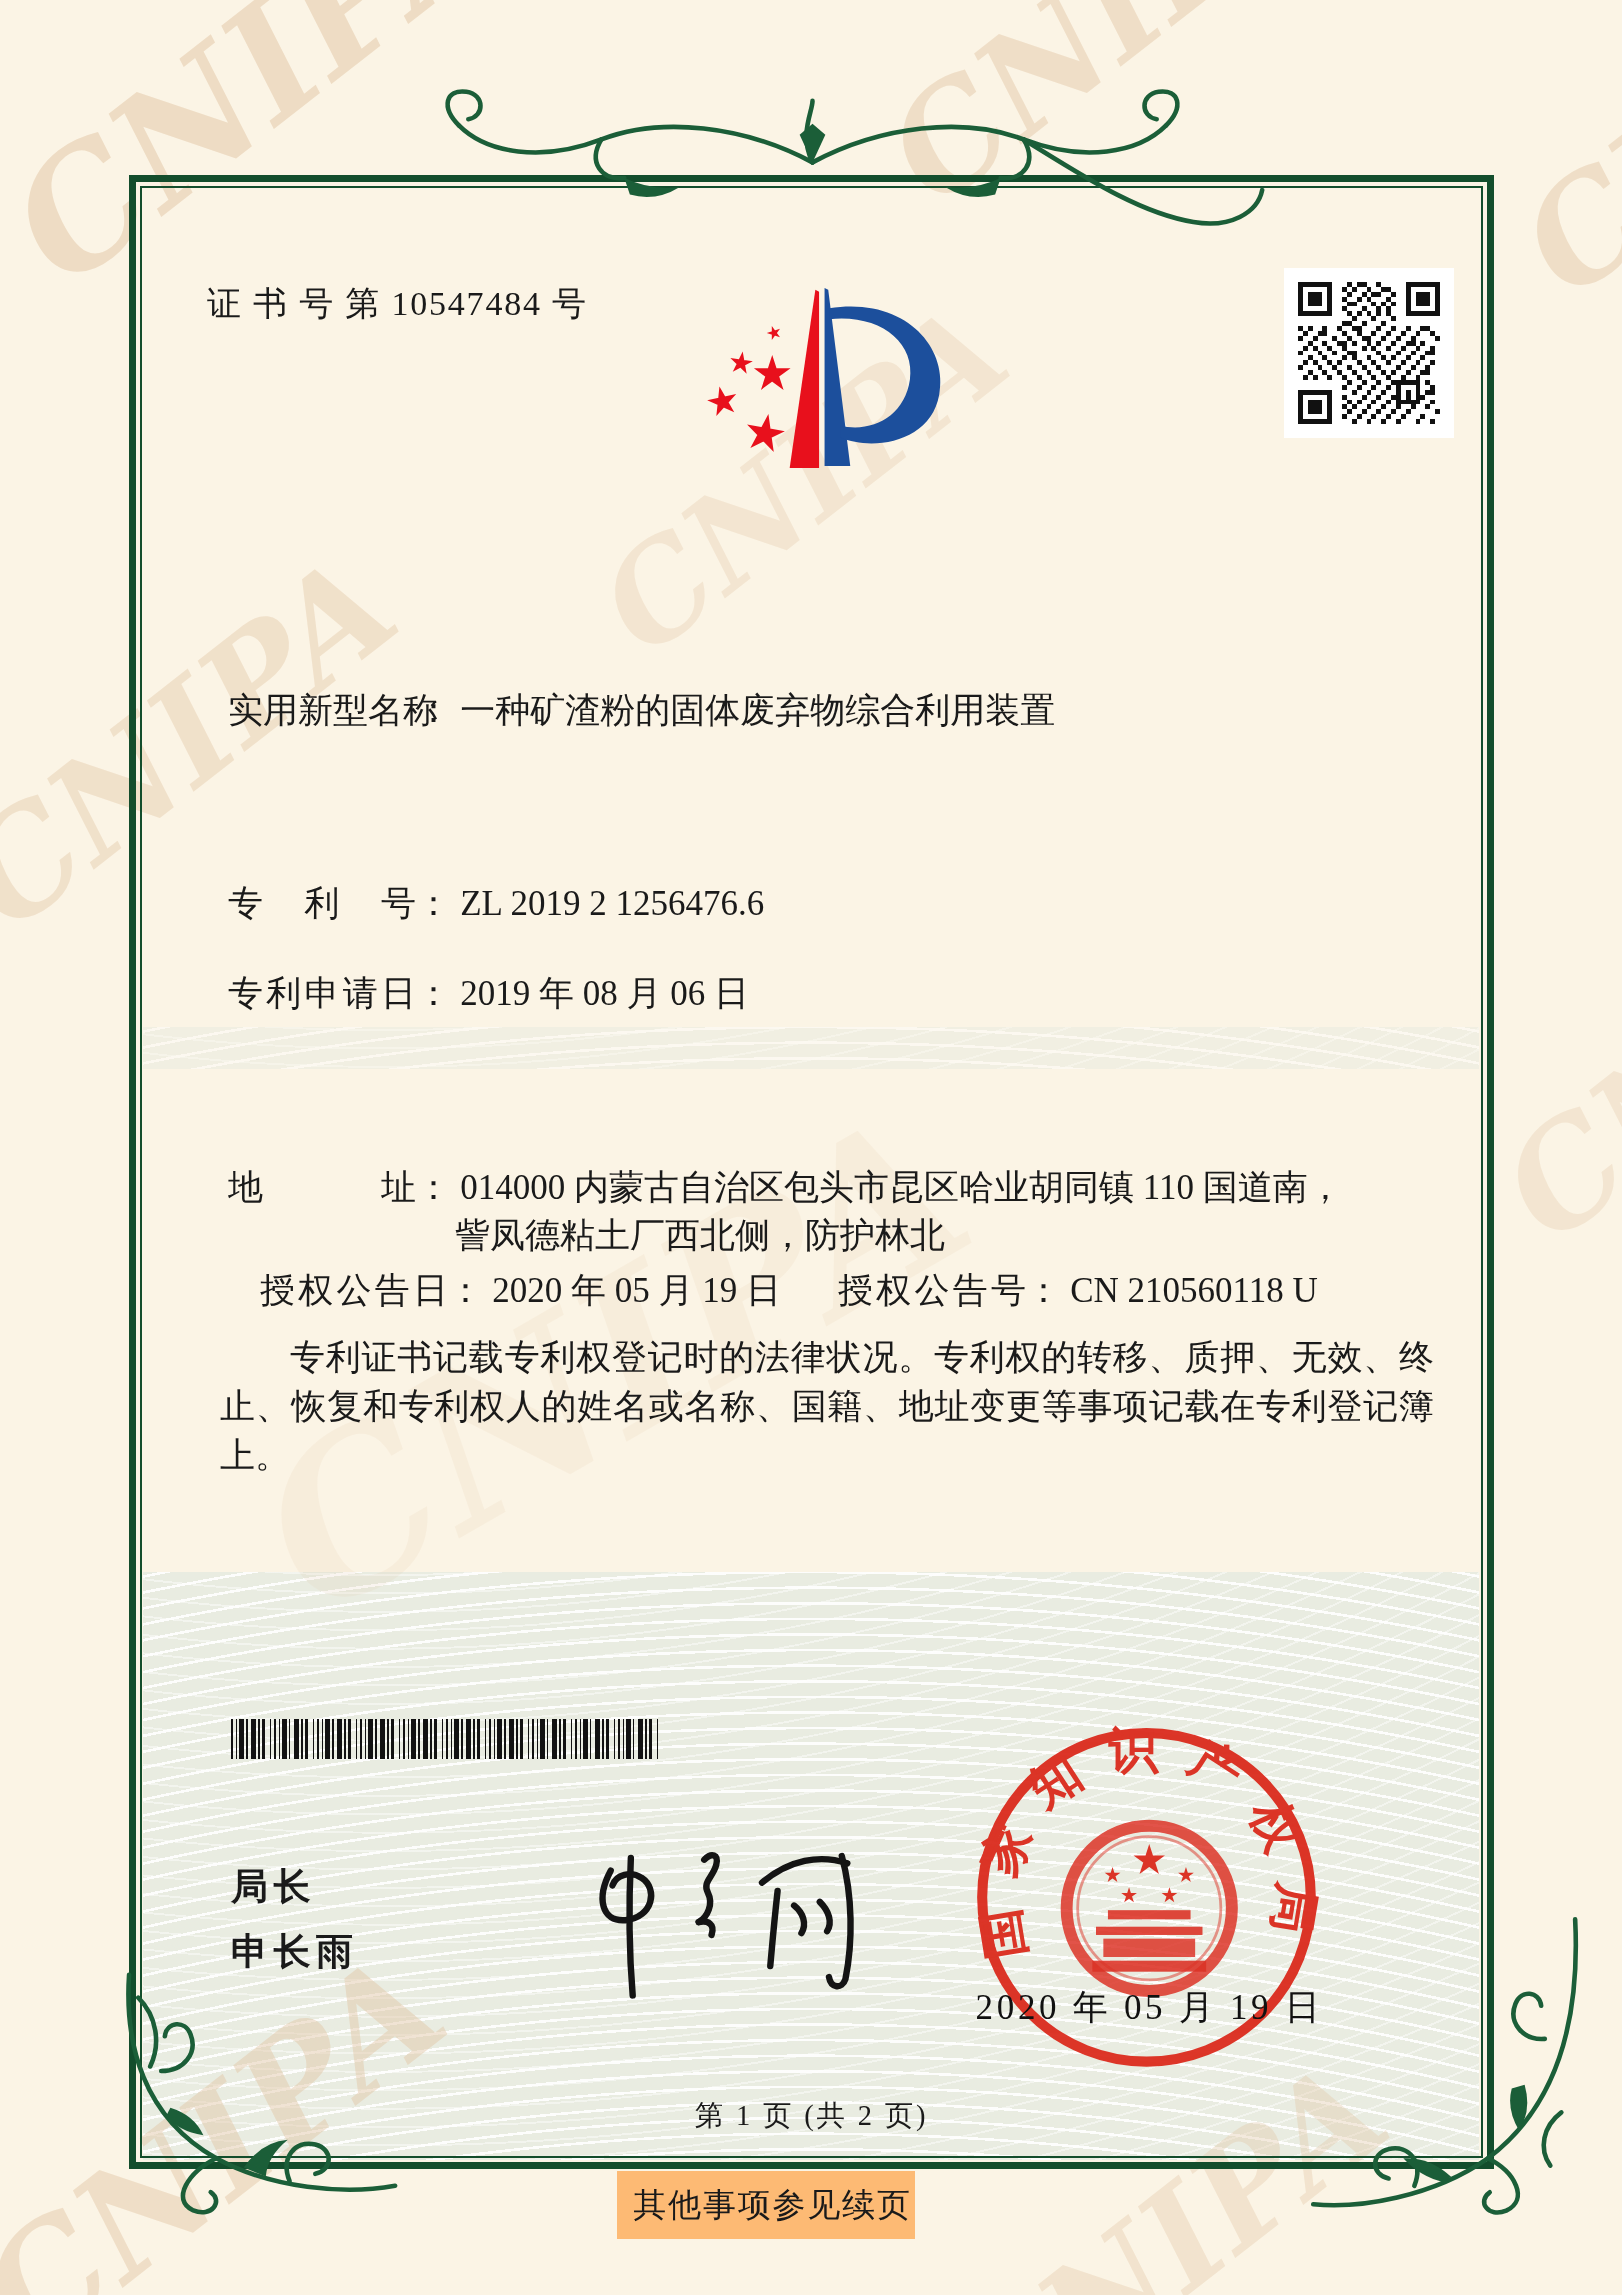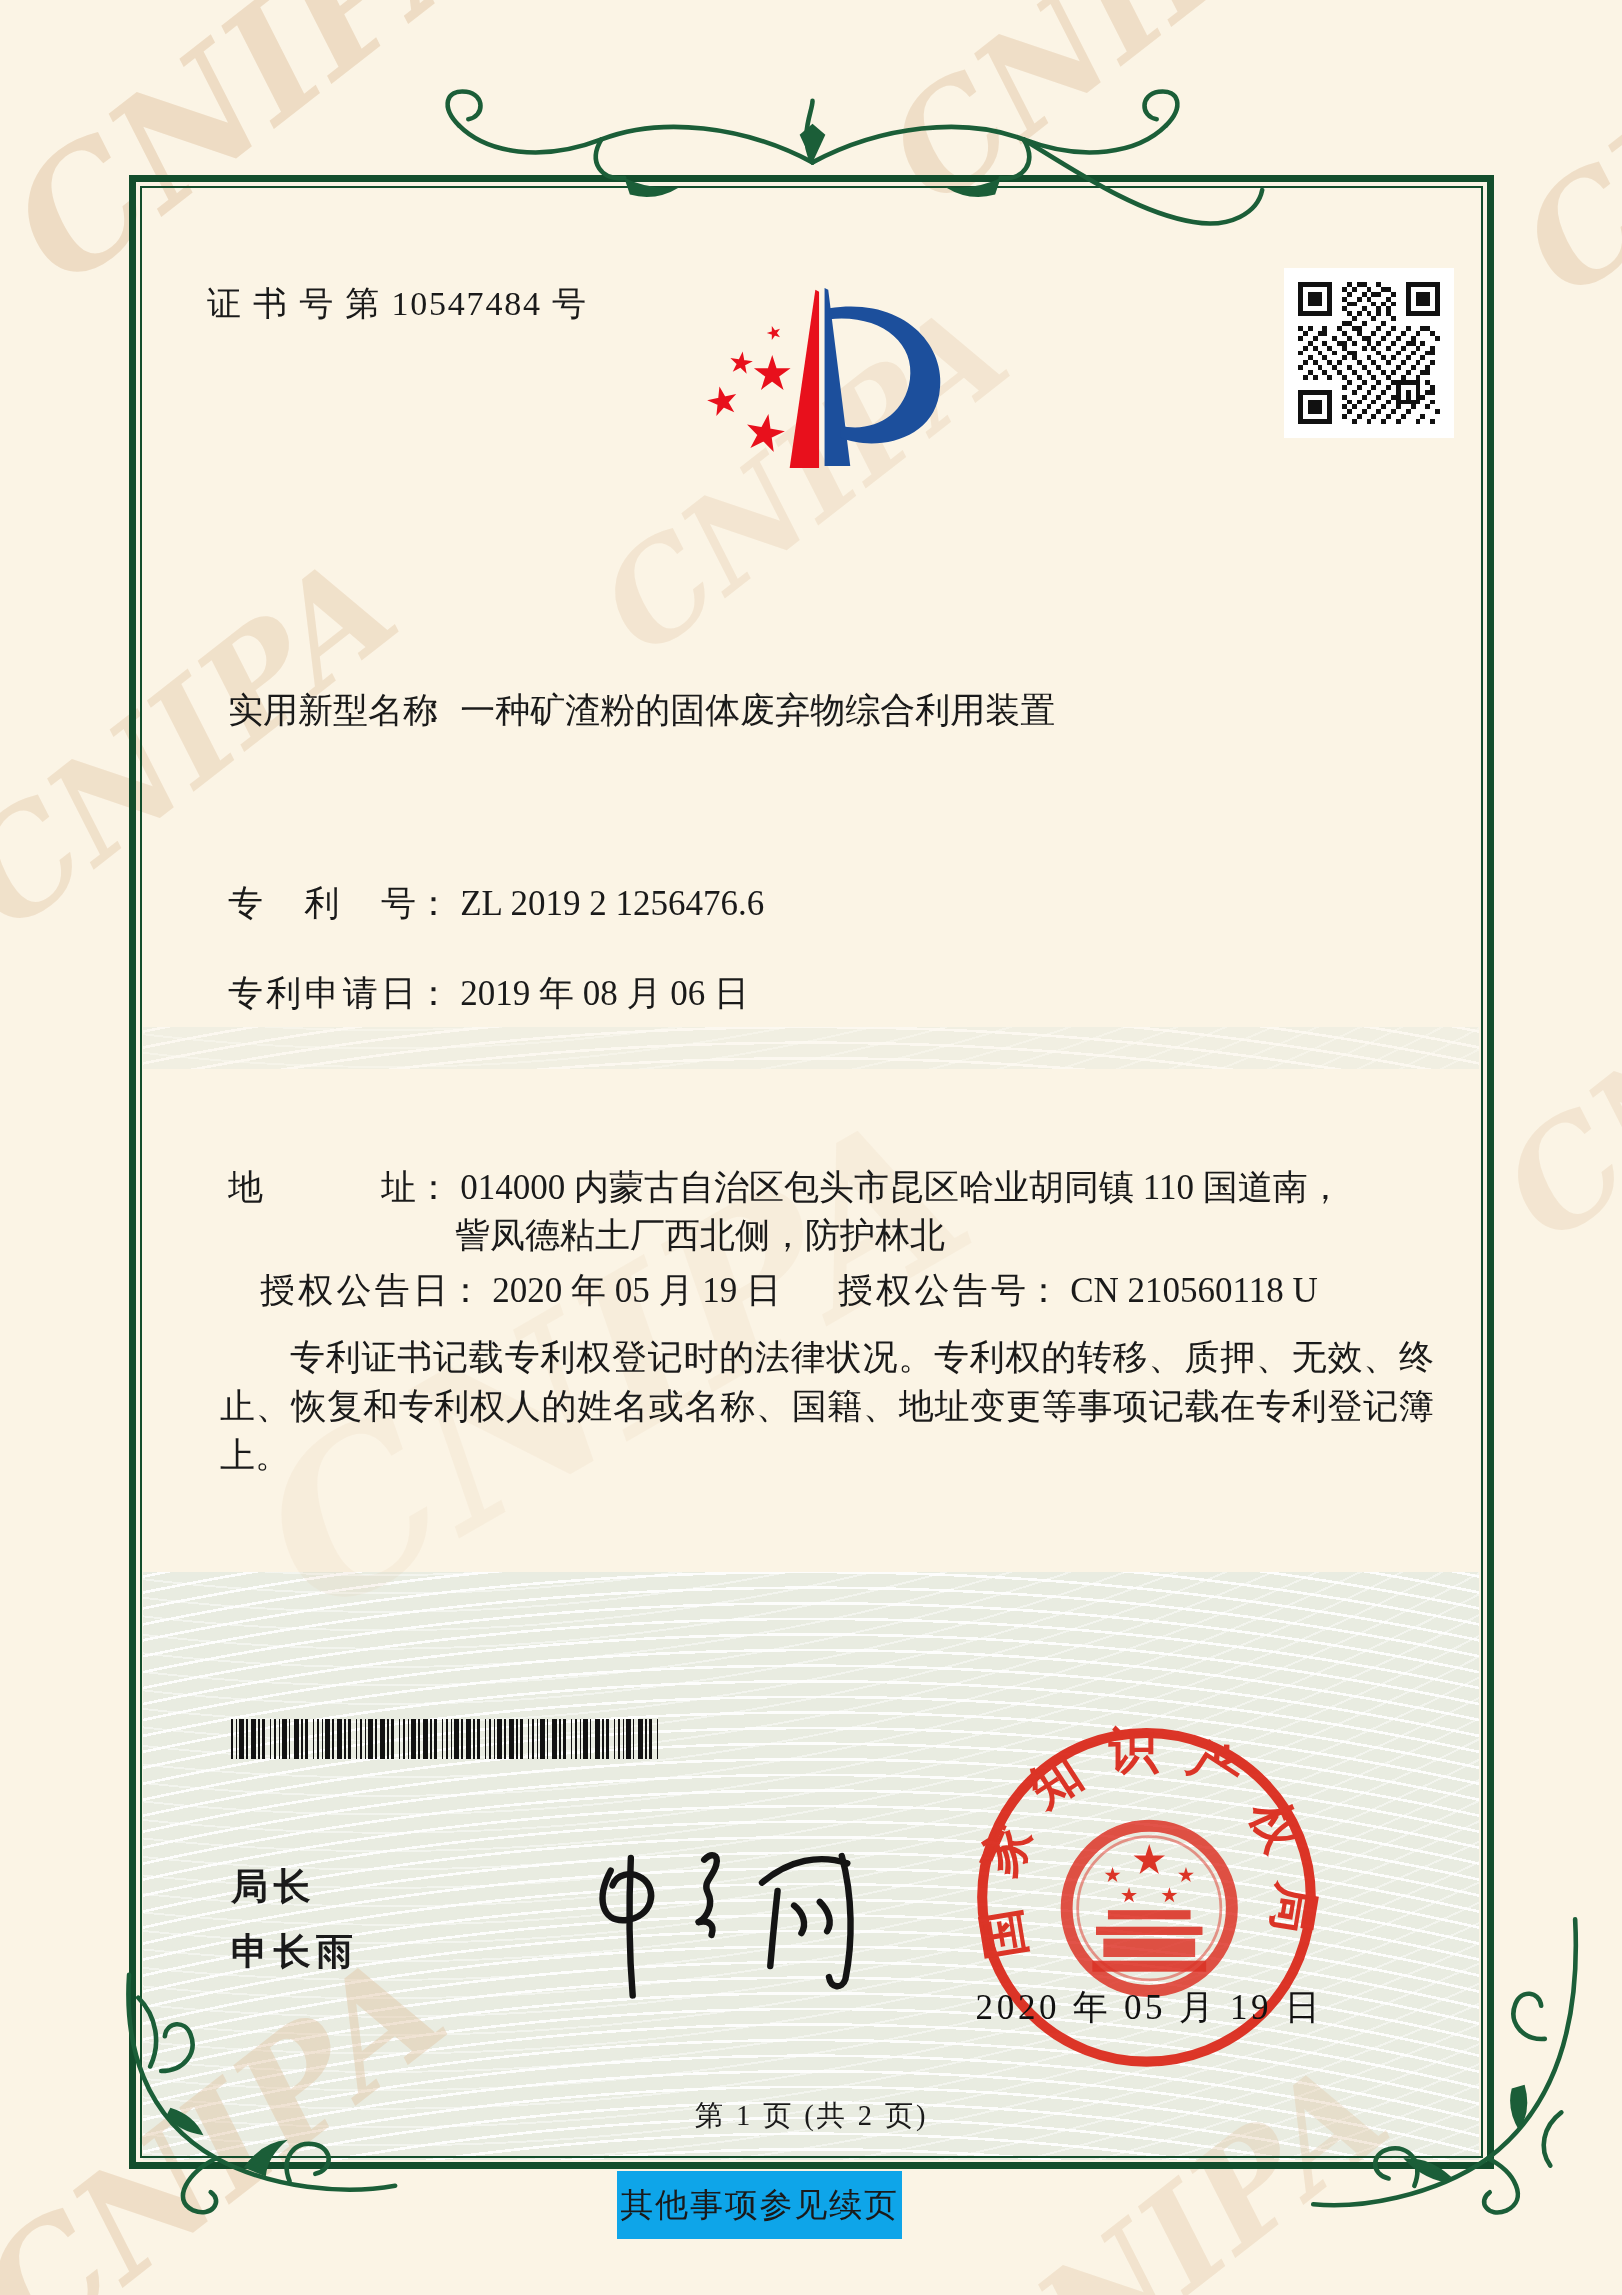--- a/index.html
+++ b/index.html
@@ -45,22 +45,22 @@
   .director-label{position:absolute;left:231px;top:1862px;font-size:37px;letter-spacing:5.5px;
       font-family:"Liberation Sans","DejaVu Sans",sans-serif;font-weight:600;}
   .director-name{position:absolute;left:231px;top:1927px;font-size:37px;letter-spacing:5.5px;
       font-family:"Liberation Sans","DejaVu Sans",sans-serif;font-weight:600;}
   .sig{position:absolute;left:574px;top:1832px;}
   .seal{position:absolute;left:973px;top:1722px;}
   .seal-date{position:absolute;left:966px;top:1984px;width:367px;text-align:center;
       font-size:35px;letter-spacing:3.7px;color:#111;}
   .pageno{position:absolute;left:0;top:2097px;width:100%;text-align:center;
       font-size:28.5px;letter-spacing:2.8px;}
-  .contnote{position:absolute;left:617px;top:2171px;width:285px;height:68px;background:#0ea5e9;
-      text-align:center;line-height:68px;font-size:33px;letter-spacing:1.8px;z-index:4;}
+  .contnote{position:absolute;left:617px;top:2171px;width:285px;height:68px;background:#fdba74;
+      text-align:center;line-height:68px;font-size:33px;letter-spacing:1.8px;z-index:4;padding-left:13px;}
   .qr{position:absolute;left:1284px;top:268px;width:170px;height:170px;background:#ffffff;padding:0;}
   .qr svg{position:absolute;left:13.8px;top:13.8px;}
   .logo{position:absolute;left:684px;top:255px;}
 </style>
 </head>
 <body>
 
 <div class="page">
 
   <div class="waves"></div>

